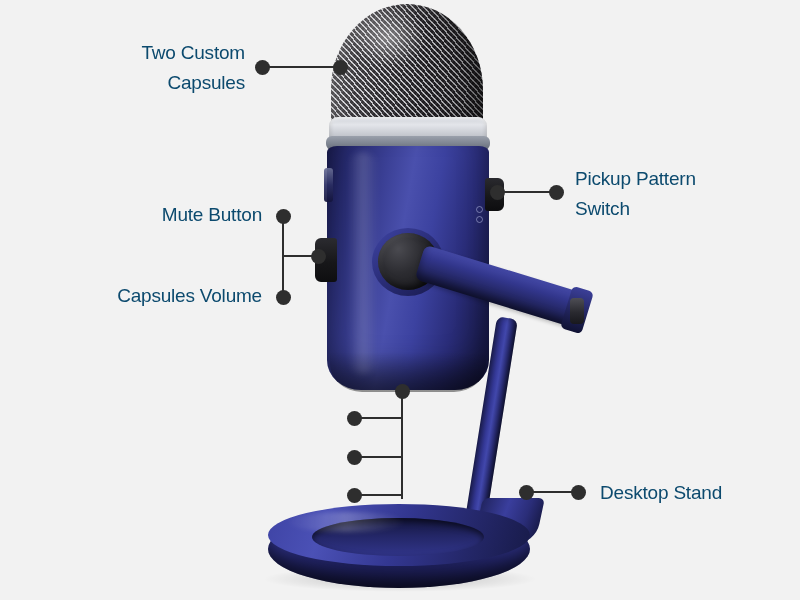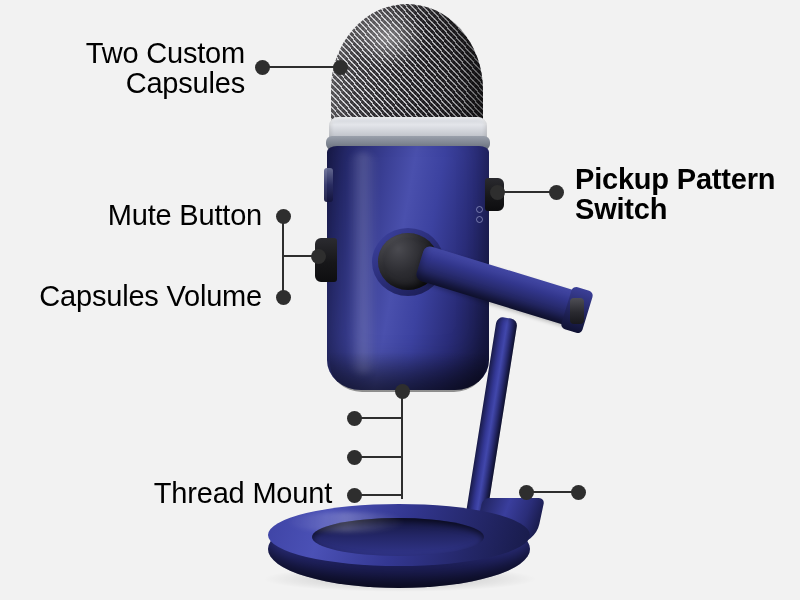--- a/index.html
+++ b/index.html
@@ -15,30 +15,30 @@
     position: relative;
     width: 800px;
     height: 600px;
     background: #f2f2f2;
     overflow: hidden;
   }
 
   
   .label {
     position: absolute;
-    color: #000000;
-    font-size: 29px;
+    color: #0c4a6e;
+    font-size: 19px;
     line-height: 30px;
     font-weight: 400;
     letter-spacing: -0.2px;
     white-space: pre-line;
     pointer-events: none;
   }
   .label.right-al { text-align: right; }
-  .label.left-al  { text-align: left; font-weight: bold; }
+  .label.left-al  { text-align: left; }
 
   
   .lead { position: absolute; background: #2e2e2e; }
   .lead.h { height: 2px; }
   .lead.v { width: 2px; }
   .dot {
     position: absolute;
     width: 15px;
     height: 15px;
     border-radius: 50%;
@@ -317,21 +317,21 @@
 
   <div class="dot" style="left:395px; top:384px;"></div>
   <div class="lead v" style="left:401px; top:391px; height:108px;"></div>
 
   <div class="dot" style="left:347px; top:411px;"></div>
   <div class="lead h" style="left:354px; top:417px; width:49px;"></div>
 
   <div class="dot" style="left:347px; top:450px;"></div>
   <div class="lead h" style="left:354px; top:456px; width:49px;"></div>
 
-  <div class="label right-al" style="left:100px; top:478px; width:232px;">Thread Mount</div>
   <div class="dot" style="left:347px; top:488px;"></div>
   <div class="lead h" style="left:354px; top:494px; width:49px;"></div>
 
   <div class="dot" style="left:519px; top:485px;"></div>
   <div class="lead h" style="left:526px; top:491px; width:52px;"></div>
   <div class="dot" style="left:571px; top:485px;"></div>
+  <div class="label left-al" style="left:600px; top:478px; width:195px;">Desktop Stand</div>
 
 </div>
 
 </body></html>

